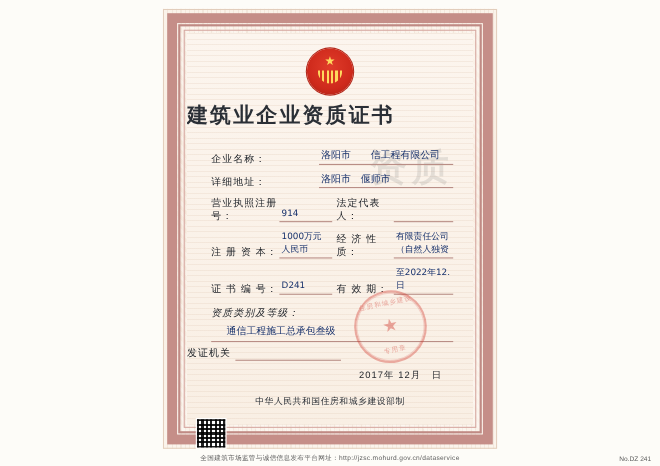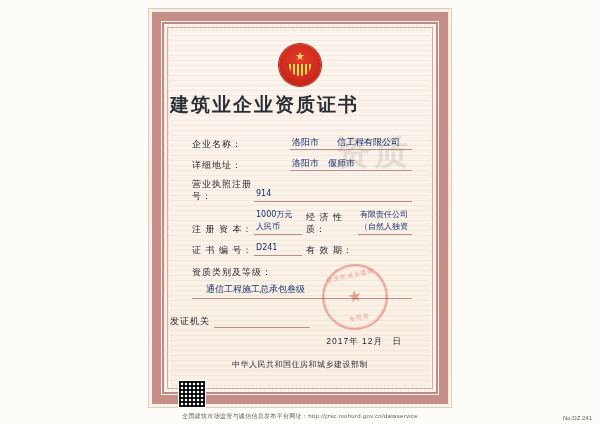--- a/index.html
+++ b/index.html
@@ -70,21 +70,21 @@
   .fields{position:absolute;left:22px;right:18px;top:106px;font-size:9px;color:#1e2228;}
   .row{display:flex;align-items:flex-end;margin-bottom:7px;line-height:12px;gap:36px;}
   .lbl{width:62px;flex:0 0 62px;letter-spacing:1px;color:#20252b;}
   .val{flex:1;border-bottom:1px solid #b98e86;padding:0 2px 1px 2px;
        font-family:"DejaVu Sans","Liberation Sans",sans-serif;color:#16306b;}
   .val.small{font-size:8px;}
   .row2{display:flex;align-items:flex-end;margin-bottom:7px;line-height:12px;}
   .half{display:flex;align-items:flex-end;flex:1;}
   .lbl2{width:62px;flex:0 0 62px;letter-spacing:1px;}
   .lbl3{width:52px;flex:0 0 52px;letter-spacing:1px;padding-left:4px;}
-  .scopeLabel{margin:10px 0 4px 0;letter-spacing:1px;}
+  .scopeLabel{margin:10px 0 4px 0;letter-spacing:1px;font-style:italic;}
   .scopeBox{border-bottom:1px solid #b98e86;padding:0 0 2px 14px;color:#16306b;
     font-family:"DejaVu Sans","Liberation Sans",sans-serif;font-size:9px;}
 
   
   .issuer{position:absolute;left:0;right:28px;bottom:58px;text-align:left;
     font-size:9px;color:#20252b;letter-spacing:1px;}
   .issuer .line{display:inline-block;border-bottom:1px solid #b98e86;width:96px;height:11px;vertical-align:bottom;}
   .dateline{position:absolute;right:28px;bottom:38px;font-size:8.5px;color:#1e2228;letter-spacing:1px;}
   .footerline{position:absolute;left:0;right:0;bottom:16px;text-align:center;
     font-size:8px;color:#2a2f36;letter-spacing:.5px;}
@@ -148,20 +148,21 @@
           <div class="lbl">详细地址：</div>
           <div class="val">洛阳市　偃师市</div>
         </div>
 
         <div class="row2">
           <div class="half">
             <div class="lbl2">营业执照注册号：</div>
             <div class="val small">914</div>
           </div>
           <div class="half">
+            <div class="lbl3">法定代表人：</div>
             <div class="val small"></div>
           </div>
         </div>
 
         <div class="row2">
           <div class="half">
             <div class="lbl2">注 册 资 本：</div>
             <div class="val small">1000万元人民币</div>
           </div>
           <div class="half">
@@ -170,20 +171,21 @@
           </div>
         </div>
 
         <div class="row2">
           <div class="half">
             <div class="lbl2">证 书 编 号：</div>
             <div class="val small">D241</div>
           </div>
           <div class="half">
             <div class="lbl3">有 效 期：</div>
+            <div class="val small">至2022年12.　日</div>
           </div>
         </div>
 
         <div class="scopeLabel">资质类别及等级：</div>
         <div class="scopeBox">通信工程施工总承包叁级</div>
       </div>
 
       <div class="issuer">
         <span>发证机关</span>
         <span class="line"></span>

